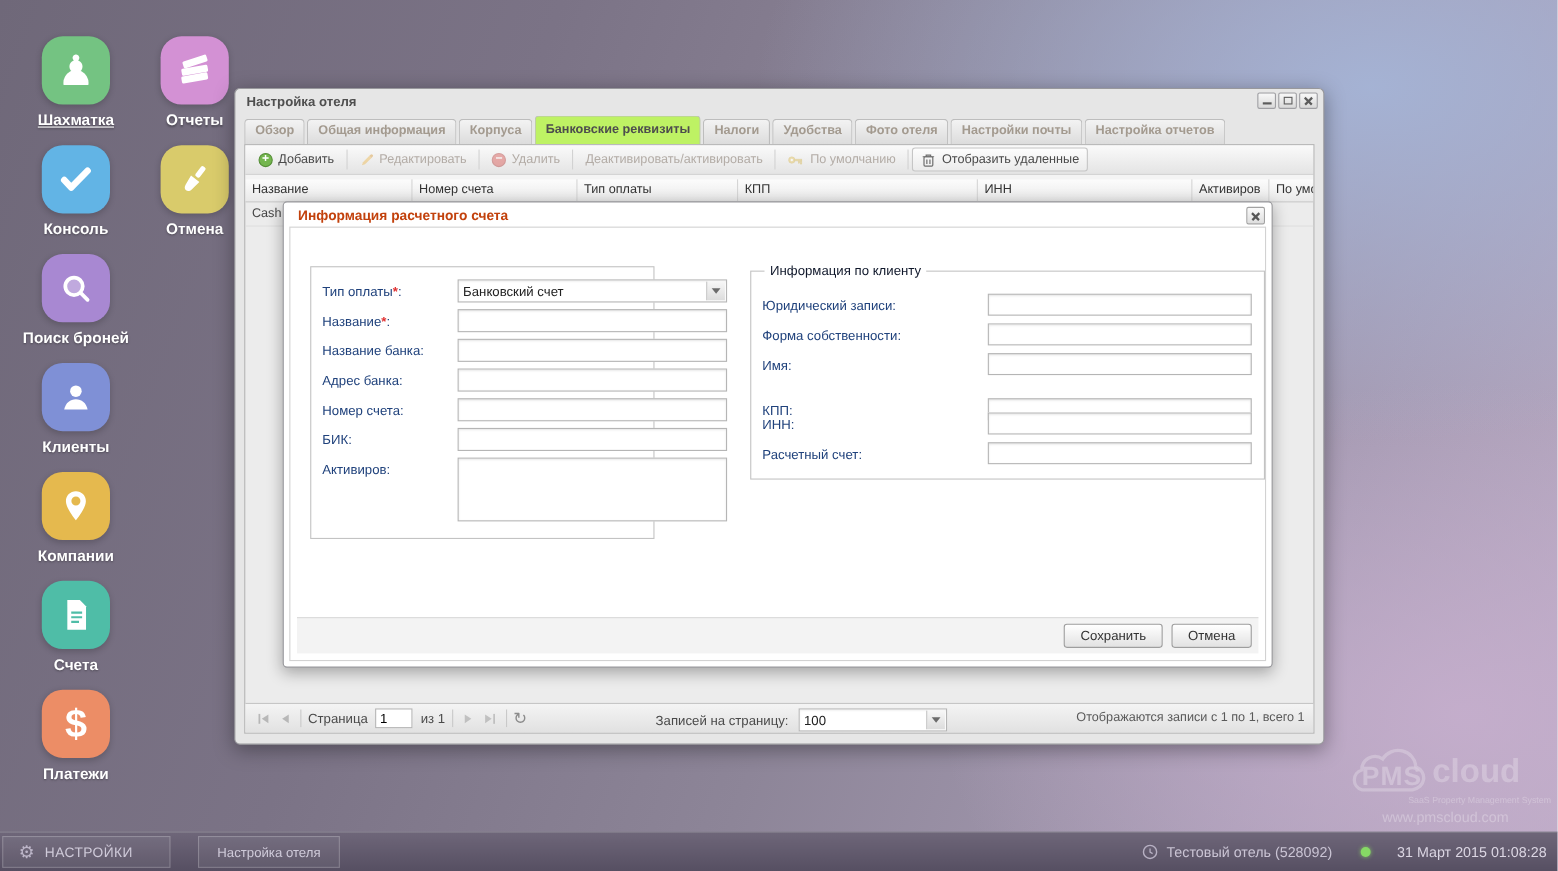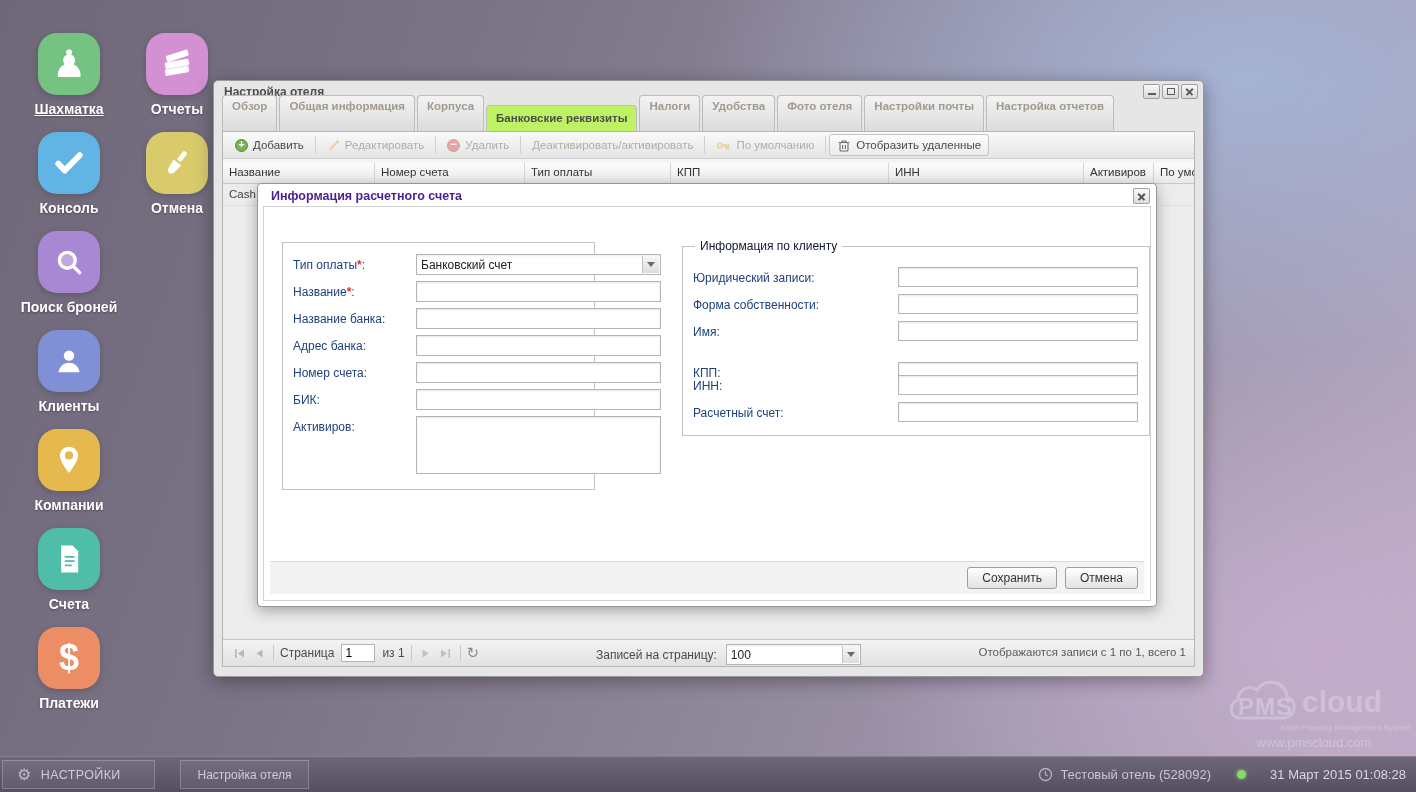--- a/index.html
+++ b/index.html
@@ -45,21 +45,21 @@
     width:17px; height:15px; border:1px solid #9f9fa3; border-radius:2px;
     background:linear-gradient(#f8f8f8,#d9d9d9); position:relative; cursor:pointer;
   }
   .wbtn .bar { position:absolute; left:4px; bottom:3px; width:8px; height:2px; background:#5c5c5c; }
   .wbtn .sq  { position:absolute; left:4px; top:3px; width:8px; height:7px; border:1.5px solid #5c5c5c; }
   .wbtn .x1,.wbtn .x2 { position:absolute; left:3px; top:6px; width:9px; height:1.5px; background:#5c5c5c; }
   .wbtn .x1 { transform:rotate(45deg); } .wbtn .x2 { transform:rotate(-45deg); }
   
   .tabs { position:absolute; left:8px; top:24px; right:8px; height:26px; display:flex; gap:2px; align-items:flex-end; }
   .tab {
-    height:36px; line-height:21px; padding:0 9px; font-size:11.5px; font-weight:bold; color:#a39a8f;
+    height:23px; line-height:21px; padding:0 9px; font-size:11.5px; font-weight:bold; color:#a39a8f;
     background:linear-gradient(#f3f3f3,#dcdcdc); border:1px solid #bdbdbd; border-bottom:none;
     border-radius:4px 4px 0 0; white-space:nowrap; cursor:pointer;
   }
   .tab.active { height:26px; line-height:24px; background:#bef264; color:#4d4d4d; }
   
   .panel {
     position:absolute; left:8px; top:50px; right:8px; bottom:9px;
     border:1px solid #b5b5b5; background:#ececec; display:flex; flex-direction:column; overflow:hidden;
   }
   .toolbar {
@@ -100,21 +100,21 @@
   .selectbox { position:relative; background:#fff; border:1px solid #b5b5b5; height:21px; cursor:pointer; box-shadow:inset 0 1px 2px rgba(0,0,0,.08); }
   .selval { position:absolute; left:4px; top:3px; font-size:12px; color:#222; white-space:nowrap; }
   .selbtn { position:absolute; right:1px; top:1px; bottom:1px; width:17px; background:linear-gradient(#f7f7f7,#dcdcdc); border-left:1px solid #c2c2c2; display:flex; align-items:center; justify-content:center; }
   .arr { width:0; height:0; border-left:4px solid transparent; border-right:4px solid transparent; border-top:5px solid #6b6b6b; }
   
   .dialog {
     position:absolute; left:257px; top:183px; width:900px; height:424px;
     background:#fff; border:1px solid #97979b; border-radius:4px;
     box-shadow:0 4px 14px rgba(0,0,0,.3); z-index:20;
   }
-  .dlg-title { position:absolute; left:13px; top:5px; font-weight:bold; font-size:12.5px; color:#4c1d95; }
+  .dlg-title { position:absolute; left:13px; top:5px; font-weight:bold; font-size:12.5px; color:#c2410c; }
   .dlg-close { position:absolute; right:6px; top:4px; width:17px; height:16px; border:1px solid #a2a2a2; border-radius:2px; background:linear-gradient(#fafafa,#dedede); cursor:pointer; }
   .dlg-close .x1,.dlg-close .x2 { position:absolute; left:3px; top:6.5px; width:9px; height:1.5px; background:#555; }
   .dlg-close .x1 { transform:rotate(45deg); } .dlg-close .x2 { transform:rotate(-45deg); }
   .dlg-frame { position:absolute; left:5px; right:5px; top:22px; bottom:5px; border:1px solid #d2d2d2; background:#fff; }
   .gb-left { position:absolute; left:18px; top:35px; width:313px; height:248px; border:1px solid #c3c3c3; }
   .client-box { position:absolute; left:418px; top:39px; width:468px; height:190px; border:1px solid #c3c3c3; }
   .client-legend { position:absolute; left:12px; top:-8px; background:#fff; padding:0 5px; font-size:12px; color:#0f172a; }
   .frow { position:absolute; left:10px; right:9px; height:22px; }
   .flabel { position:absolute; left:0; top:4px; font-size:12px; color:#20427c; white-space:nowrap; }
   .star { color:#e03131; font-weight:bold; }

